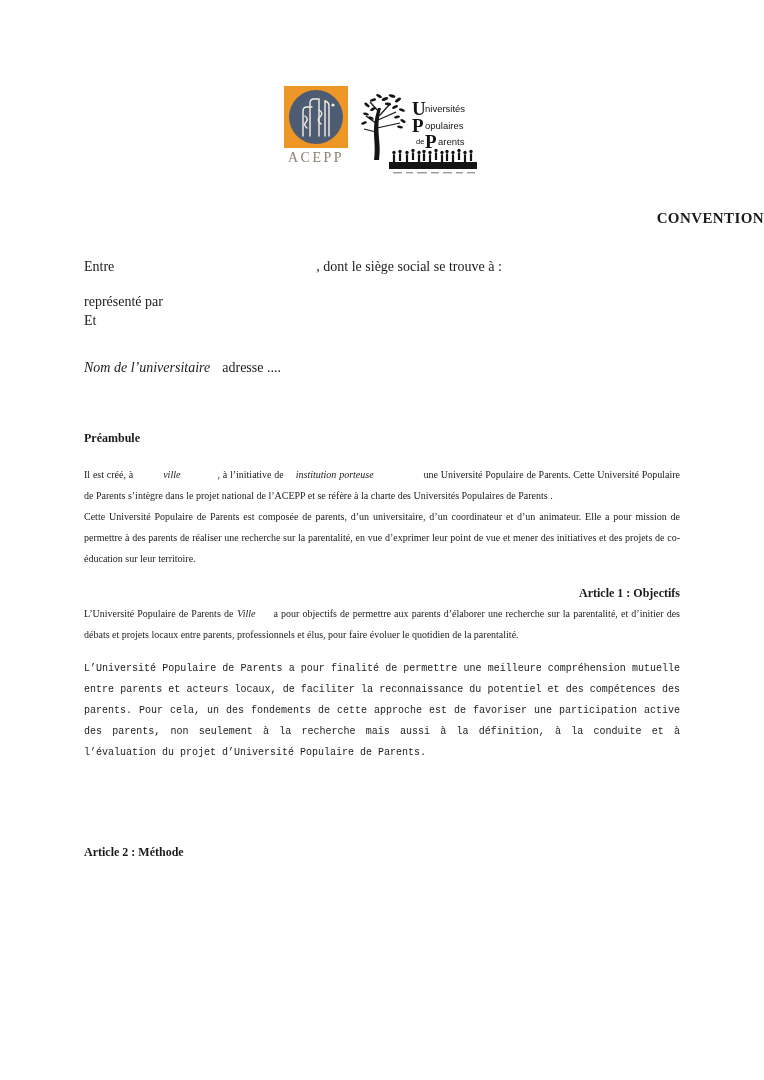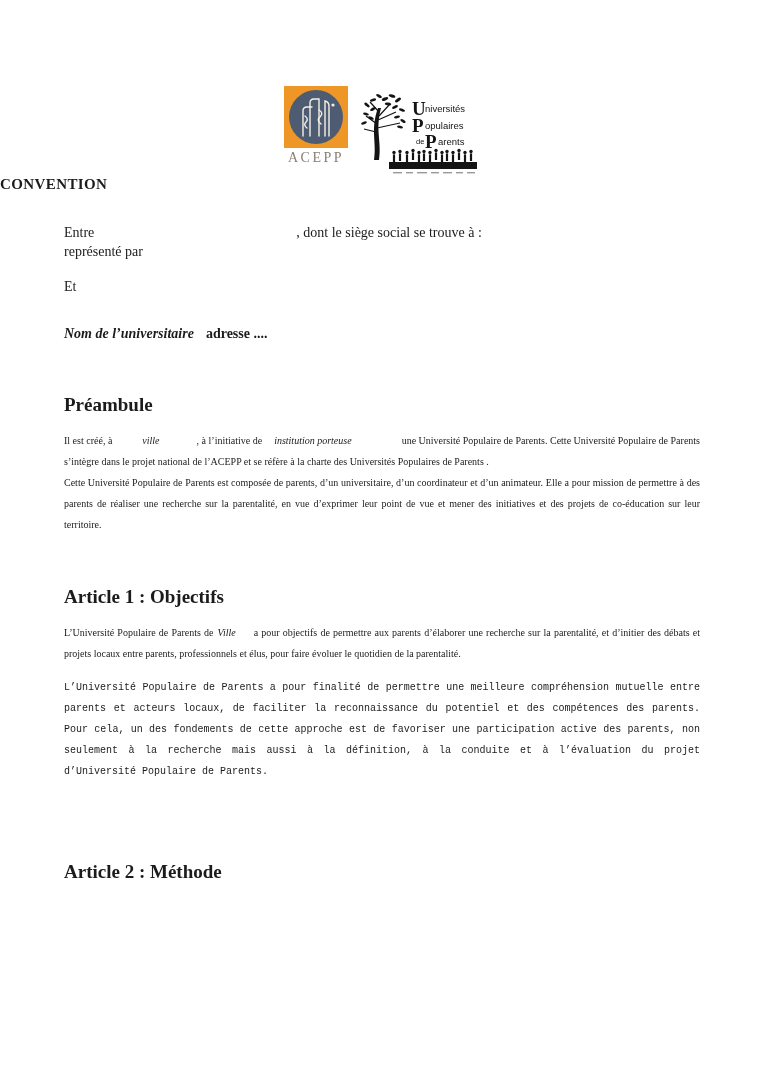--- a/index.html
+++ b/index.html
@@ -5,68 +5,69 @@
   html,body { margin:0; padding:0; }
   .page {
     position: relative;
     width: 764px;
     height: 1080px;
     background: #ffffff;
     font-family: "Liberation Serif", "DejaVu Serif", serif;
     color: #1b1b1b;
     overflow: hidden;
   }
-  .content { padding: 0 64px; }
+  .content { padding: 0 84px; }
 
   
   .logo-row {
     display: flex;
     justify-content: center;
     align-items: flex-start;
     gap: 10px;
     padding-top: 86px;
   }
   .acepp-label-text {
     font-family: "Liberation Serif", serif;
   }
 
   
   .doc-title {
-    text-align: left;
+    margin-top: 34px;
+    text-align: right;
     font-weight: bold;
     font-size: 15px;
     letter-spacing: 0.4px;
   }
 
   
   .line { font-size: 14px; line-height: 19px; }
   .line-entre { margin-top: 30px; }
-  .line-represente { }
-  .line-et { margin-top: 16px; }
-  .line-univ { margin-top: 28px; font-weight: bold; }
+  .line-represente { margin-top: 16px; }
+  .line-et { }
+  .line-univ { margin-top: 28px; }
 
   .sp { display: inline-block; height: 1px; }
 
   .italic { font-style: italic; }
 
   
-  .heading { font-size: 19px; font-weight: bold; line-height: 19px; font-family: Liberation Serif, serif; }
+  .heading { font-size: 12px; font-weight: bold; line-height: 19px; font-family: Liberation Serif, serif; }
   .h-preambule { margin-top: 52px; }
-  .h-article1 { margin-top: 52px; }
+  .h-article1 { margin-top: 15px; text-align: right; }
   .h-article2 { margin-top: 80px; }
 
   
   .para {
     font-size: 10px;
     line-height: 21px;
     text-align: justify;
     margin: 0;
   }
   .p-block { margin-top: 16px; }
-  .a1p1 { margin-top: 16px; }
+  .a1p1 { }
   .a1p2 { margin-top: 13px; font-family: Liberation Mono, monospace; }
 </style>
 </head>
 <body>
 
 <div class="page">
 
   <div class="logo-row">
 
     <svg width="68" height="80" viewBox="0 0 68 80">

